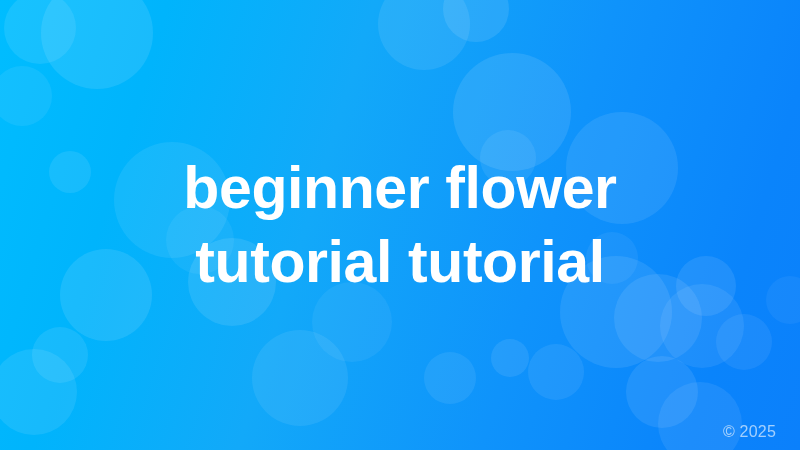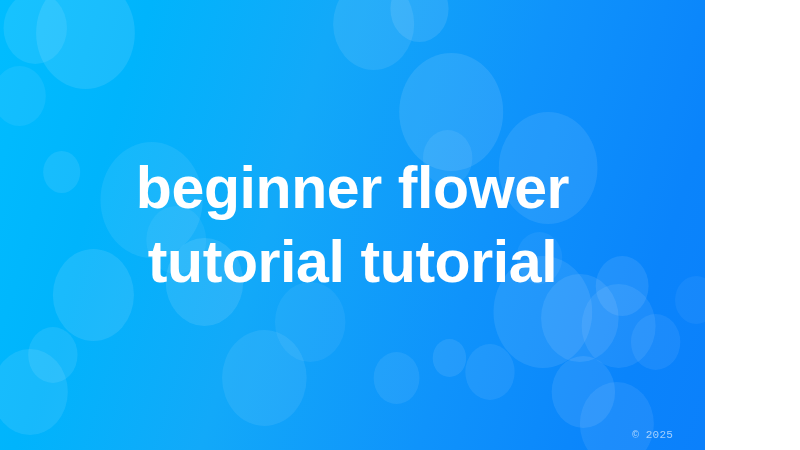--- a/index.html
+++ b/index.html
@@ -8,21 +8,21 @@
     padding: 0;
     background: #ffffff;
   }
 
   body {
     font-family: "Liberation Sans", sans-serif;
   }
 
   #thumbnail-card {
     position: relative;
-    width: 705px;
+    width: 800px;
     height: 450px;
     overflow: hidden;
     
     background: linear-gradient(107deg,
         #00bdff 0%,
         #00b4fc 18%,
         #12a9f9 40%,
         #0f93fb 66%,
         #0a84fb 88%,
         #0b80fb 100%);
@@ -60,25 +60,25 @@
     font-weight: bold;
     font-size: 59px;
     line-height: 1.26;
     letter-spacing: -0.4px;
     white-space: nowrap;
   }
 
   
   #copyright-notice {
     position: absolute;
-    right: 32px;
+    right: 24px;
     bottom: 9px;
     color: rgba(255, 255, 255, 0.62);
-    font-family: Liberation Mono, monospace;
-    font-size: 11px;
+    font-family: Liberation Sans, sans-serif;
+    font-size: 16px;
     font-weight: normal;
     letter-spacing: 0.2px;
     white-space: nowrap;
   }
 </style>
 </head>
 <body>
 
 <div id="thumbnail-card">
 

